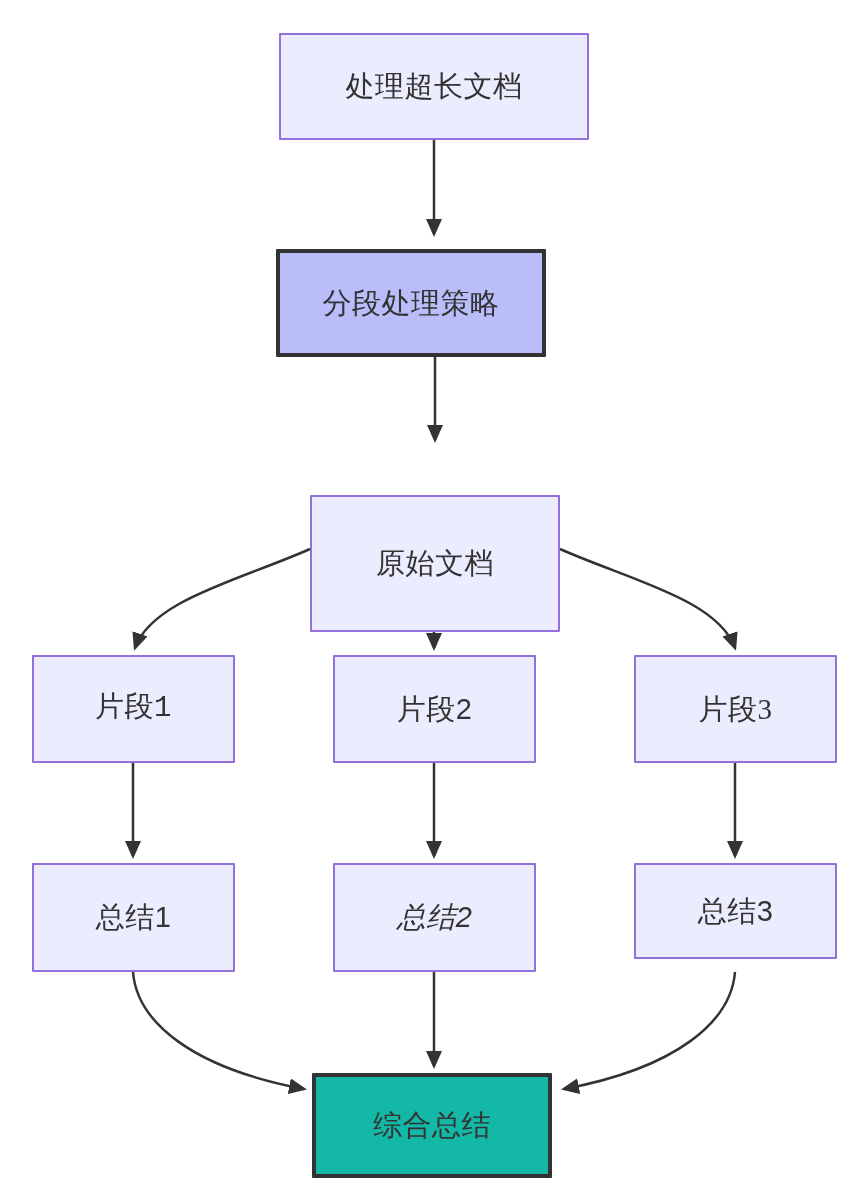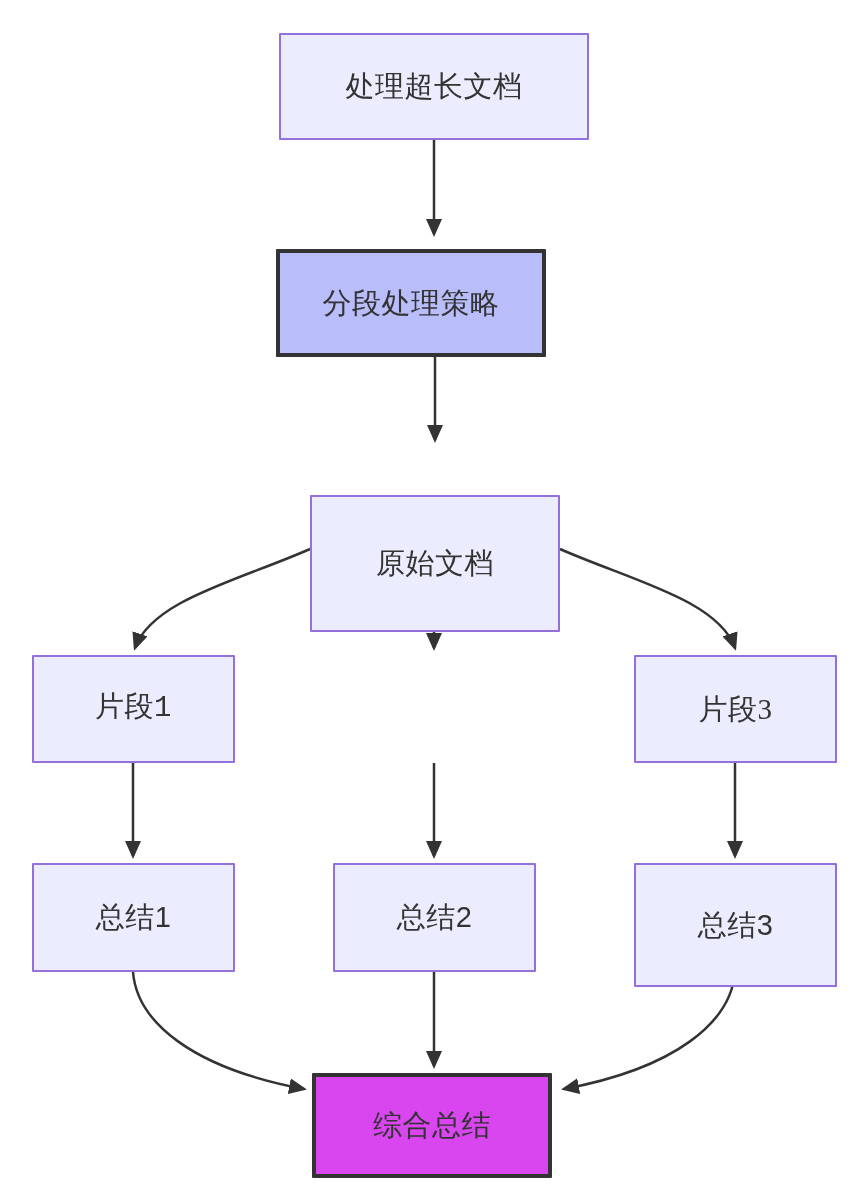--- a/index.html
+++ b/index.html
@@ -41,33 +41,33 @@
     font-size: 29px;
     line-height: 1.2;
     letter-spacing: 0.5px;
     white-space: nowrap;
   }
   .node--emphasis {
     background: #b9bdfa;
     border: 4px solid #333333;
   }
   .node--result {
-    background: #d946ef;
+    background: #14b8a6;
     border: 4px solid #333333;
   }
   
   .n-a  { left: 279px; top: 33px;   width: 310px; height: 107px; }
   .n-b  { left: 276px; top: 241px;  width: 270px; height: 108px; margin-top: 8px; }
   .n-c  { left: 310px; top: 447px;  width: 250px; height: 137px; margin-top: 48px; }
   .n-d1 { left: 32px;  top: 655px;  width: 203px; height: 108px; font-family: Liberation Mono, monospace; }
   .n-d2 { left: 333px; top: 655px;  width: 203px; height: 108px; }
   .n-d3 { left: 634px; top: 655px;  width: 203px; height: 108px; font-family: Liberation Serif, serif; }
   .n-e1 { left: 32px;  top: 863px;  width: 203px; height: 109px; text-align: right; }
-  .n-e2 { left: 333px; top: 863px;  width: 203px; height: 109px; }
-  .n-e3 { left: 634px; top: 863px;  width: 203px; height: 124px; }
+  .n-e2 { left: 333px; top: 863px;  width: 203px; height: 109px; font-style: italic; }
+  .n-e3 { left: 634px; top: 863px;  width: 203px; height: 96px; }
   .n-f  { left: 312px; top: 1073px; width: 240px; height: 105px; }
 </style>
 </head>
 <body>
 
 <div class="canvas">
 
   <svg class="edges-layer" width="852" height="1196" viewBox="0 0 852 1196" xmlns="http://www.w3.org/2000/svg">
     <defs>
       <marker id="arrow" markerUnits="userSpaceOnUse" markerWidth="20" markerHeight="18" refX="15" refY="8" orient="auto">
@@ -96,20 +96,23 @@
   </div>
 
   <div class="node n-c">
     <span>原始文档</span>
   </div>
 
   <div class="node n-d1">
     <span>片段1</span>
   </div>
 
+  <div class="node n-d2">
+    <span>片段2</span>
+  </div>
 
   <div class="node n-d3">
     <span>片段3</span>
   </div>
 
   <div class="node n-e1">
     <span>总结1</span>
   </div>
 
   <div class="node n-e2">

